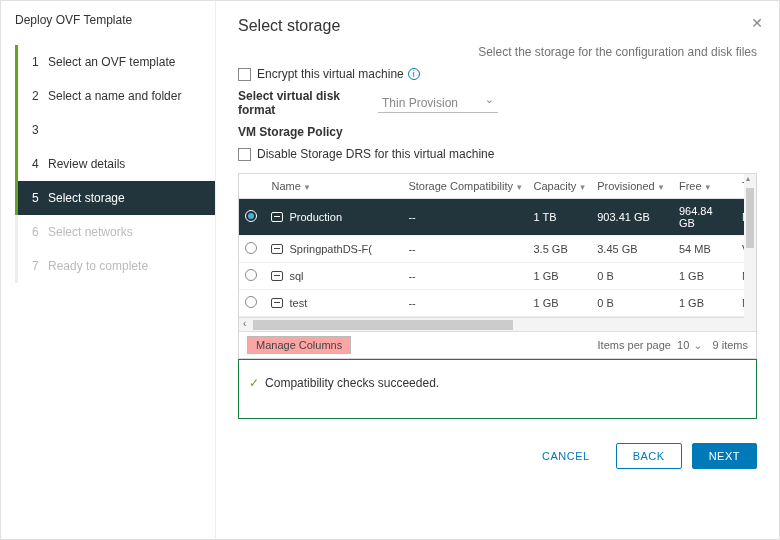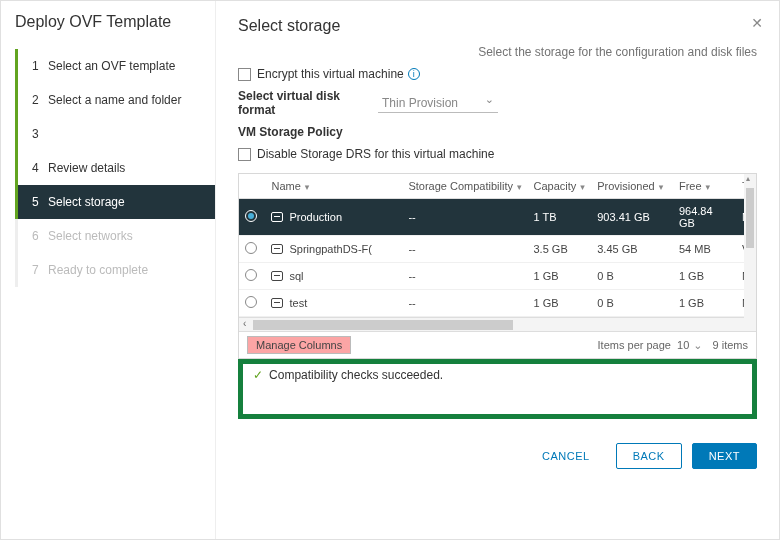--- a/index.html
+++ b/index.html
@@ -1,19 +1,19 @@
 <!DOCTYPE html>
 <html><head>
 <meta charset="utf-8">
 <style>
   * { box-sizing: border-box; margin: 0; padding: 0; }
   body { font-family: -apple-system, BlinkMacSystemFont, "Segoe UI", Arial, sans-serif; font-size: 12px; color: #333; background: #fff; width: 780px; height: 540px; overflow: hidden; border: 1px solid #e0e0e0; }
   .wizard { display: flex; height: 100%; }
   .sidebar { width: 215px; border-right: 1px solid #eee; padding-top: 12px; }
-  .sidebar-title { font-size: 16px; font-weight: 400; color: #333; padding: 0 14px 18px 14px; }
+  .sidebar-title { font-size: 12px; font-weight: 400; color: #333; padding: 0 14px 18px 14px; }
   .steps { list-style: none; }
   .step { display: flex; align-items: center; padding: 10px 14px; font-size: 12px; color: #6a6a6a; border-left: 3px solid #d0d0d0; margin-left: 14px; }
   .step.done { border-left-color: #62a420; color: #333; }
   .step.active { background: #22343c; color: #fff; border-left-color: #62a420; }
   .step.future { color: #bbb; border-left-color: #eee; }
   .step-num { width: 16px; display: inline-block; }
   .main { flex: 1; padding: 16px 22px 14px 22px; display: flex; flex-direction: column; position: relative; }
   .close-x { position: absolute; top: 14px; right: 16px; font-size: 14px; color: #888; cursor: pointer; }
   .page-title { font-size: 16px; font-weight: 400; margin-bottom: 10px; }
   .subtext { font-size: 12px; color: #737373; margin-bottom: 4px; text-align: right; }
@@ -42,21 +42,21 @@
   .hscroll::before { content: "‹"; left: 0; }
   .hscroll::after { content: "›"; right: 0; }
   .hscroll .thumb { position:absolute; left:14px; top:2px; height:10px; width:260px; background:#ccc; }
   .table-footer { display: flex; align-items: center; padding: 4px 8px; border-top: 1px solid #ddd; font-size: 11px; color: #666; }
   .mc-btn { border: 1px solid #bbb; padding: 2px 8px; background: #fca5a5; font-size: 11px; color: #444; cursor: pointer; }
   .spacer { flex: 1; }
   .vscroll { position: absolute; right: 0; top: 0; bottom: 32px; width: 12px; background: #f4f4f4; }
   .vscroll::before { content:"▴"; font-size:8px; color:#888; position:absolute; top:0; left:2px; }
   .vscroll .vthumb { position:absolute; top:14px; left:2px; width:8px; height:60px; background:#ccc; }
   .compat-label { margin-top: 90px; font-size: 12px; color: #333; margin-bottom: 4px; }
-  .compat-box { border: 5px solid #15803d; height: 60px; padding: 4px 10px; font-size: 12px; }
+  .compat-box { border: 1px solid #15803d; height: 60px; padding: 16px 10px; font-size: 12px; }
   .check { color: #62a420; margin-right: 6px; }
   .footer-btns { display: flex; justify-content: flex-end; gap: 10px; margin-top: 24px; }
   .btn { padding: 6px 16px; font-size: 11px; letter-spacing: .5px; cursor: pointer; border-radius: 2px; }
   .btn-cancel { background: none; border: none; color: #0079b8; }
   .btn-back { background: #fff; border: 1px solid #0079b8; color: #0079b8; }
   .btn-next { background: #0079b8; border: 1px solid #0079b8; color: #fff; }
   .col-radio{width:28px}.col-name{width:170px}.col-compat{width:80px}.col-cap{width:64px}.col-prov{width:84px}.col-free{width:74px}.col-t{width:16px}
 </style>
 </head>
 <body>

